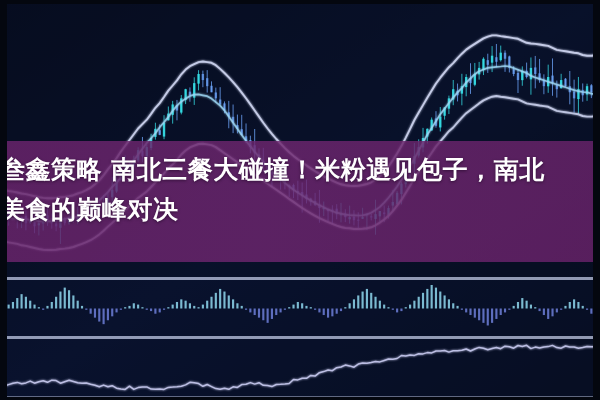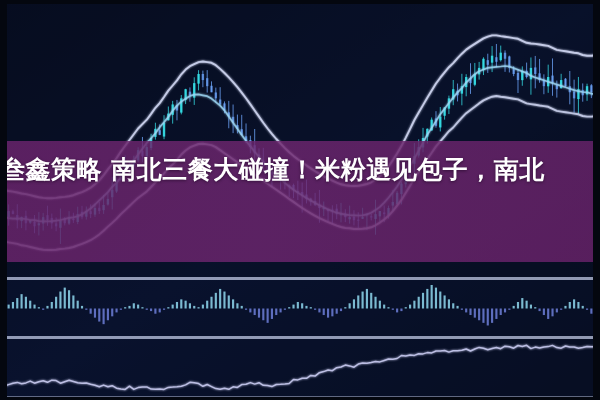--- a/index.html
+++ b/index.html
@@ -570,19 +570,20 @@
   <div class="divider" style="top:277px;"></div>
   <div class="divider" style="top:336px;"></div>
   <div class="divider" style="top:396px;opacity:0.5;"></div>
 
   <div id="banner">
     <div id="banner-tint"></div>
   </div>
 
   <div id="headline">
     <span class="line">叁鑫策略 南北三餐大碰撞！米粉遇见包子，南北</span>
+    <span class="line">美食的巅峰对决</span>
   </div>
 
   <div class="edge-strip left"></div>
   <div class="edge-strip right"></div>
   <div class="edge-strip-top"></div>
   <div class="edge-strip-bottom"></div>
 </div>
 
 </body></html>

